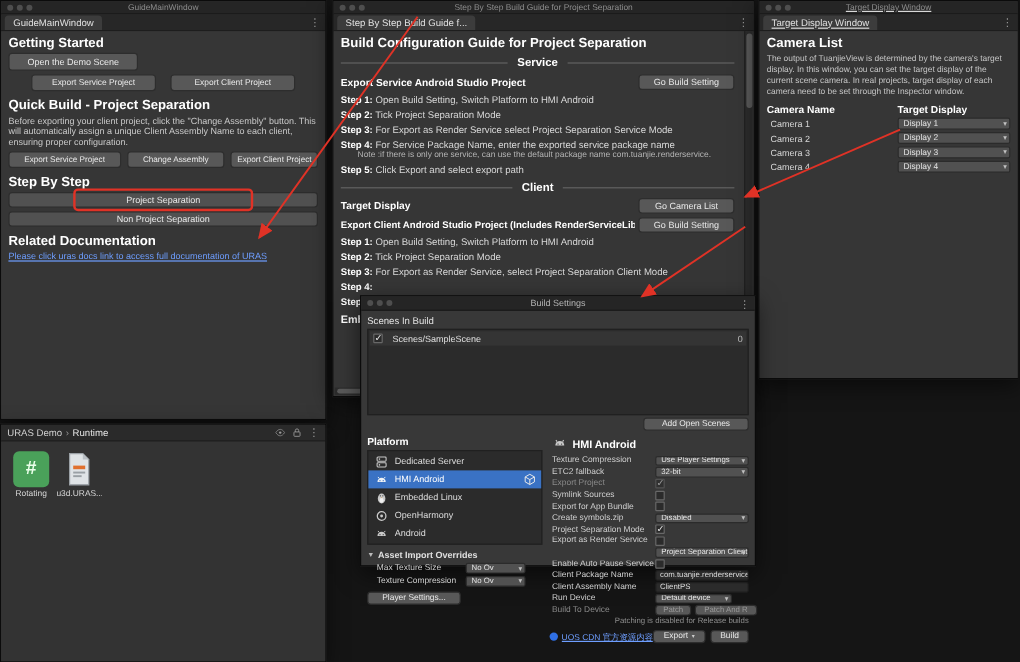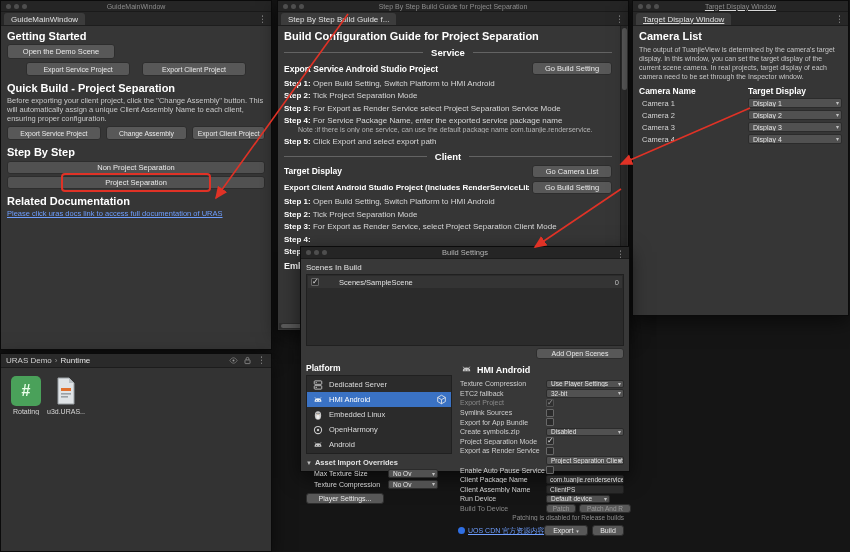--- a/index.html
+++ b/index.html
@@ -71,26 +71,26 @@
         <div class="btn" style="width:104px;height:14px;font-size:7px;">Export Client Project</div>
       </div>
       <div class="h1" style="font-size:11px;margin-top:6px;">Quick Build - Project Separation</div>
       <div style="margin-top:2px;font-size:7.5px;line-height:9px;color:#c9c9c9;">Before exporting your client project, click the "Change Assembly" button. This will automatically assign a unique Client Assembly Name to each client, ensuring proper configuration.</div>
       <div style="margin-top:3px;display:flex;gap:5px;">
         <div class="btn" style="width:94px;height:14px;font-size:6.8px;">Export Service Project</div>
         <div class="btn" style="width:82px;height:14px;font-size:6.8px;">Change Assembly</div>
         <div class="btn" style="width:73px;height:14px;font-size:6.8px;">Export Client Project</div>
       </div>
       <div class="h1" style="font-size:11px;margin-top:6px;">Step By Step</div>
-      <div style="margin-top:3px;">
-        <div class="btn" style="width:100%;height:13px;font-size:7.5px;background:#515151;">Non Project Separation</div>
-      </div>
       <div style="margin-top:2px;position:relative;">
         <div class="btn" style="width:100%;height:13px;font-size:7.5px;background:#515151;">Project Separation</div>
         <div style="position:absolute;left:54px;right:54px;top:-3px;bottom:-3px;border:2px solid #e03226;border-radius:4px;pointer-events:none;"></div>
+      </div>
+      <div style="margin-top:3px;">
+        <div class="btn" style="width:100%;height:13px;font-size:7.5px;background:#515151;">Non Project Separation</div>
       </div>
       <div class="h1" style="font-size:11px;margin-top:6px;">Related Documentation</div>
       <div style="margin-top:2px;font-size:7.5px;">
         <span class="link">Please click uras docs link to access full documentation of URAS</span>
       </div>
     </div>
   </div>
 
   <div class="window" style="left:0;top:353px;width:272px;height:199px;z-index:10;">
     <div style="height:14px;background:#2a2a2a;border-bottom:1px solid #1c1c1c;display:flex;align-items:center;padding:0 5px;">
@@ -241,21 +241,21 @@
         <span class="dot"></span>
         <span class="dot"></span>
         <span class="dot"></span>
       </div>
       <span class="t-text" style="font-size:7.5px;color:#b5b5b5;">Build Settings</span>
       <span class="pane-menu" style="top:2px;">⋮</span>
     </div>
     <div style="position:absolute;left:0;right:0;top:12px;bottom:0;padding:4px 5px;">
       <div style="font-size:8px;color:#e0e0e0;">Scenes In Build</div>
       <div style="margin-top:2px;height:72px;background:#2b2b2b;border:1px solid #202020;padding:1px;">
-        <div style="height:12px;display:flex;align-items:center;gap:20px;padding:0 3px;background:#343434;">
+        <div style="height:12px;display:flex;align-items:center;gap:8px;padding:0 3px;background:#343434;">
           <span class="cb checked"></span>
           <span style="font-size:7.5px;color:#e0e0e0;">Scenes/SampleScene</span>
           <span style="margin-left:auto;font-size:7.5px;color:#bdbdbd;">0</span>
         </div>
       </div>
       <div style="margin-top:2px;display:flex;justify-content:flex-end;">
         <div class="btn" style="width:88px;height:11px;font-size:7px;">Add Open Scenes</div>
       </div>
 
       <div style="margin-top:4px;display:flex;">

